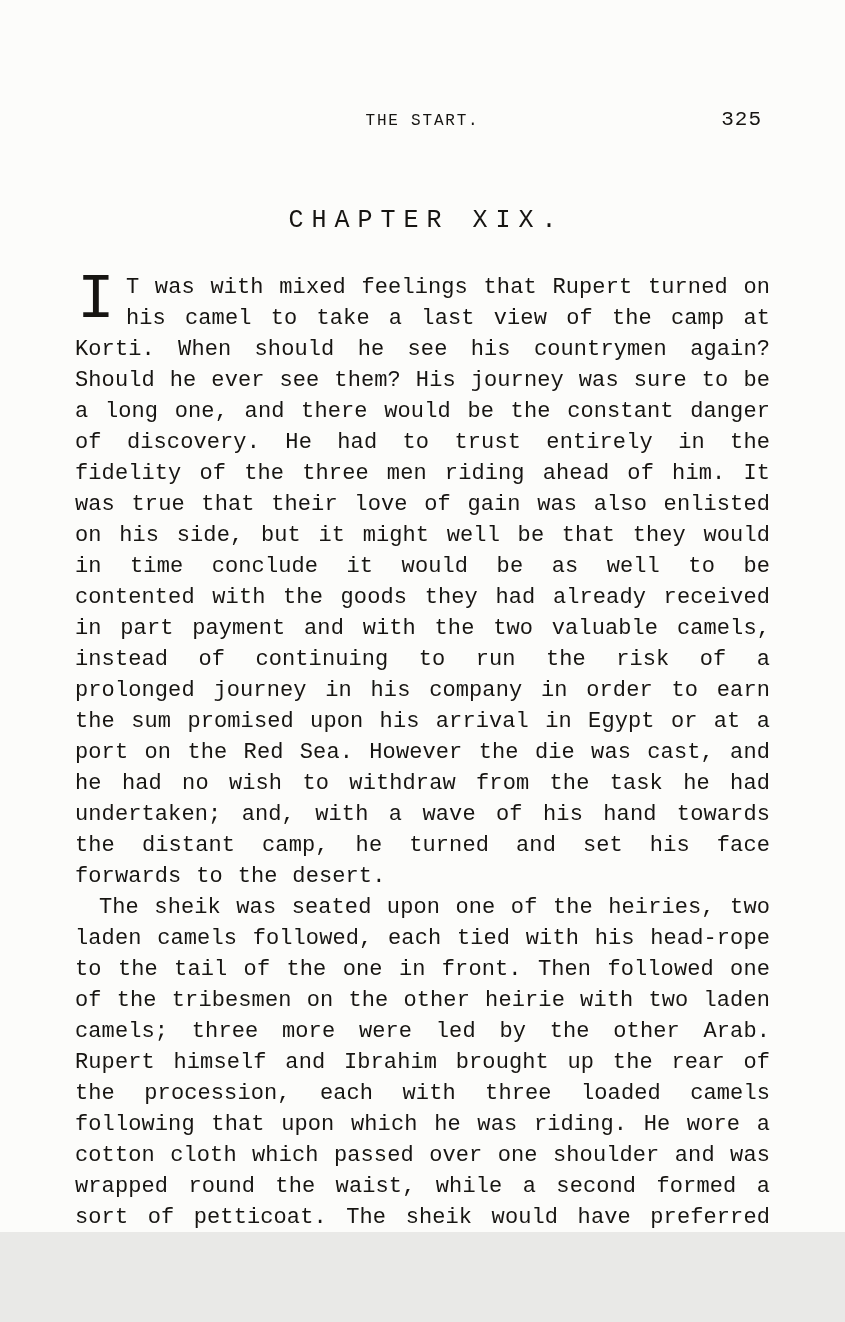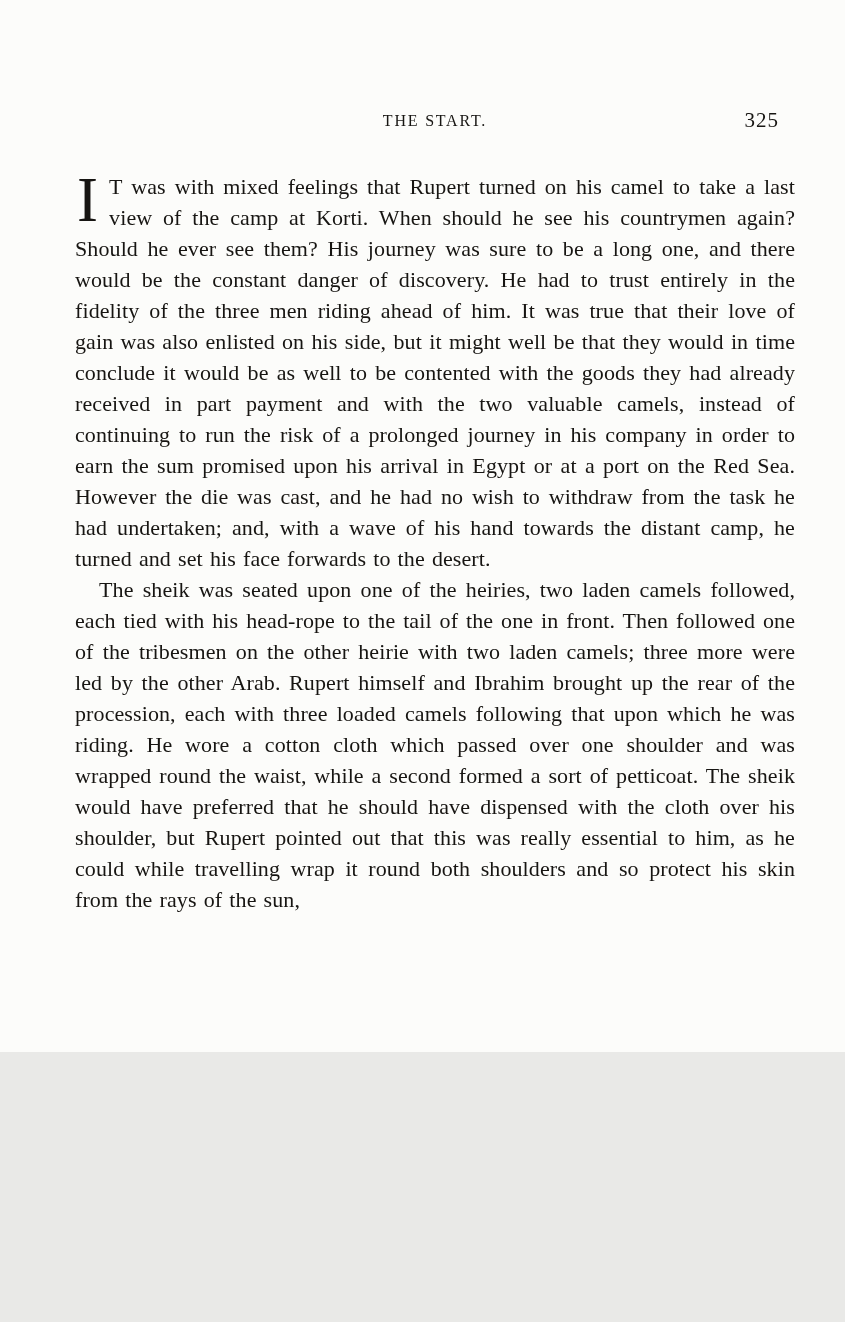--- a/index.html
+++ b/index.html
@@ -3,46 +3,46 @@
 <meta charset="utf-8">
 <style>
   html, body {
     margin: 0;
     padding: 0;
     background: #e9e9e7;
   }
   .book-page {
     position: relative;
     width: 845px;
-    height: 1052px;
+    height: 1232px;
     margin: 0 auto;
     background: #fcfcfa;
     box-sizing: border-box;
-    padding: 108px 50px 0 75px;
-    font-family: Liberation Serif, serif;
+    padding: 108px 75px 0 75px;
+    font-family: Liberation Mono, monospace;
     color: #171512;
     overflow: hidden;
   }
   .running-head {
     position: relative;
     height: 26px;
   }
   .rh-title {
     position: absolute;
     left: 0;
     right: 0;
     top: 4px;
     text-align: center;
     font-size: 16px;
     letter-spacing: 1.8px;
     font-weight: normal;
   }
   .rh-number {
     position: absolute;
-    right: 16px;
+    right: 8px;
     top: 0;
     font-size: 21px;
     letter-spacing: 1px;
   }
   .chapter-heading {
     margin: 72px 0 0 0;
     text-align: center;
     font-size: 25px;
     font-weight: normal;
     letter-spacing: 8px;
@@ -80,20 +80,21 @@
 </head>
 <body>
 
 <div class="book-page">
 
   <header class="running-head">
     <span class="rh-title">THE START.</span>
     <span class="rh-number">325</span>
   </header>
 
+  <h1 class="chapter-heading">CHAPTER XIX.</h1>
 
 
   <div class="body-text">
     <p><span class="dropcap">I</span><span>T was with mixed feelings that Rupert turned on his camel to take a last view of the camp at Korti. When should he see his countrymen again? Should he ever see them? His journey was sure to be a long one, and there would be the constant danger of discovery. He had to trust entirely in the fidelity of the three men riding ahead of him. It was true that their love of gain was also enlisted on his side, but it might well be that they would in time conclude it would be as well to be contented with the goods they had already received in part payment and with the two valuable camels, instead of continuing to run the risk of a prolonged journey in his company in order to earn the sum promised upon his arrival in Egypt or at a port on the Red Sea. However the die was cast, and he had no wish to withdraw from the task he had undertaken; and, with a wave of his hand towards the distant camp, he turned and set his face forwards to the desert.</span></p>
     <p>The sheik was seated upon one of the heiries, two laden camels followed, each tied with his head-rope to the tail of the one in front. Then followed one of the tribesmen on the other heirie with two laden camels; three more were led by the other Arab. Rupert himself and Ibrahim brought up the rear of the procession, each with three loaded camels following that upon which he was riding. He wore a cotton cloth which passed over one shoulder and was wrapped round the waist, while a second formed a sort of petticoat. The sheik would have preferred that he should have dispensed with the cloth over his shoulder, but Rupert pointed out that this was really essential to him, as he could while travelling wrap it round both shoulders and so protect his skin from the rays of the sun,</p>
   </div>
 
 </div>
 
 </body></html>

